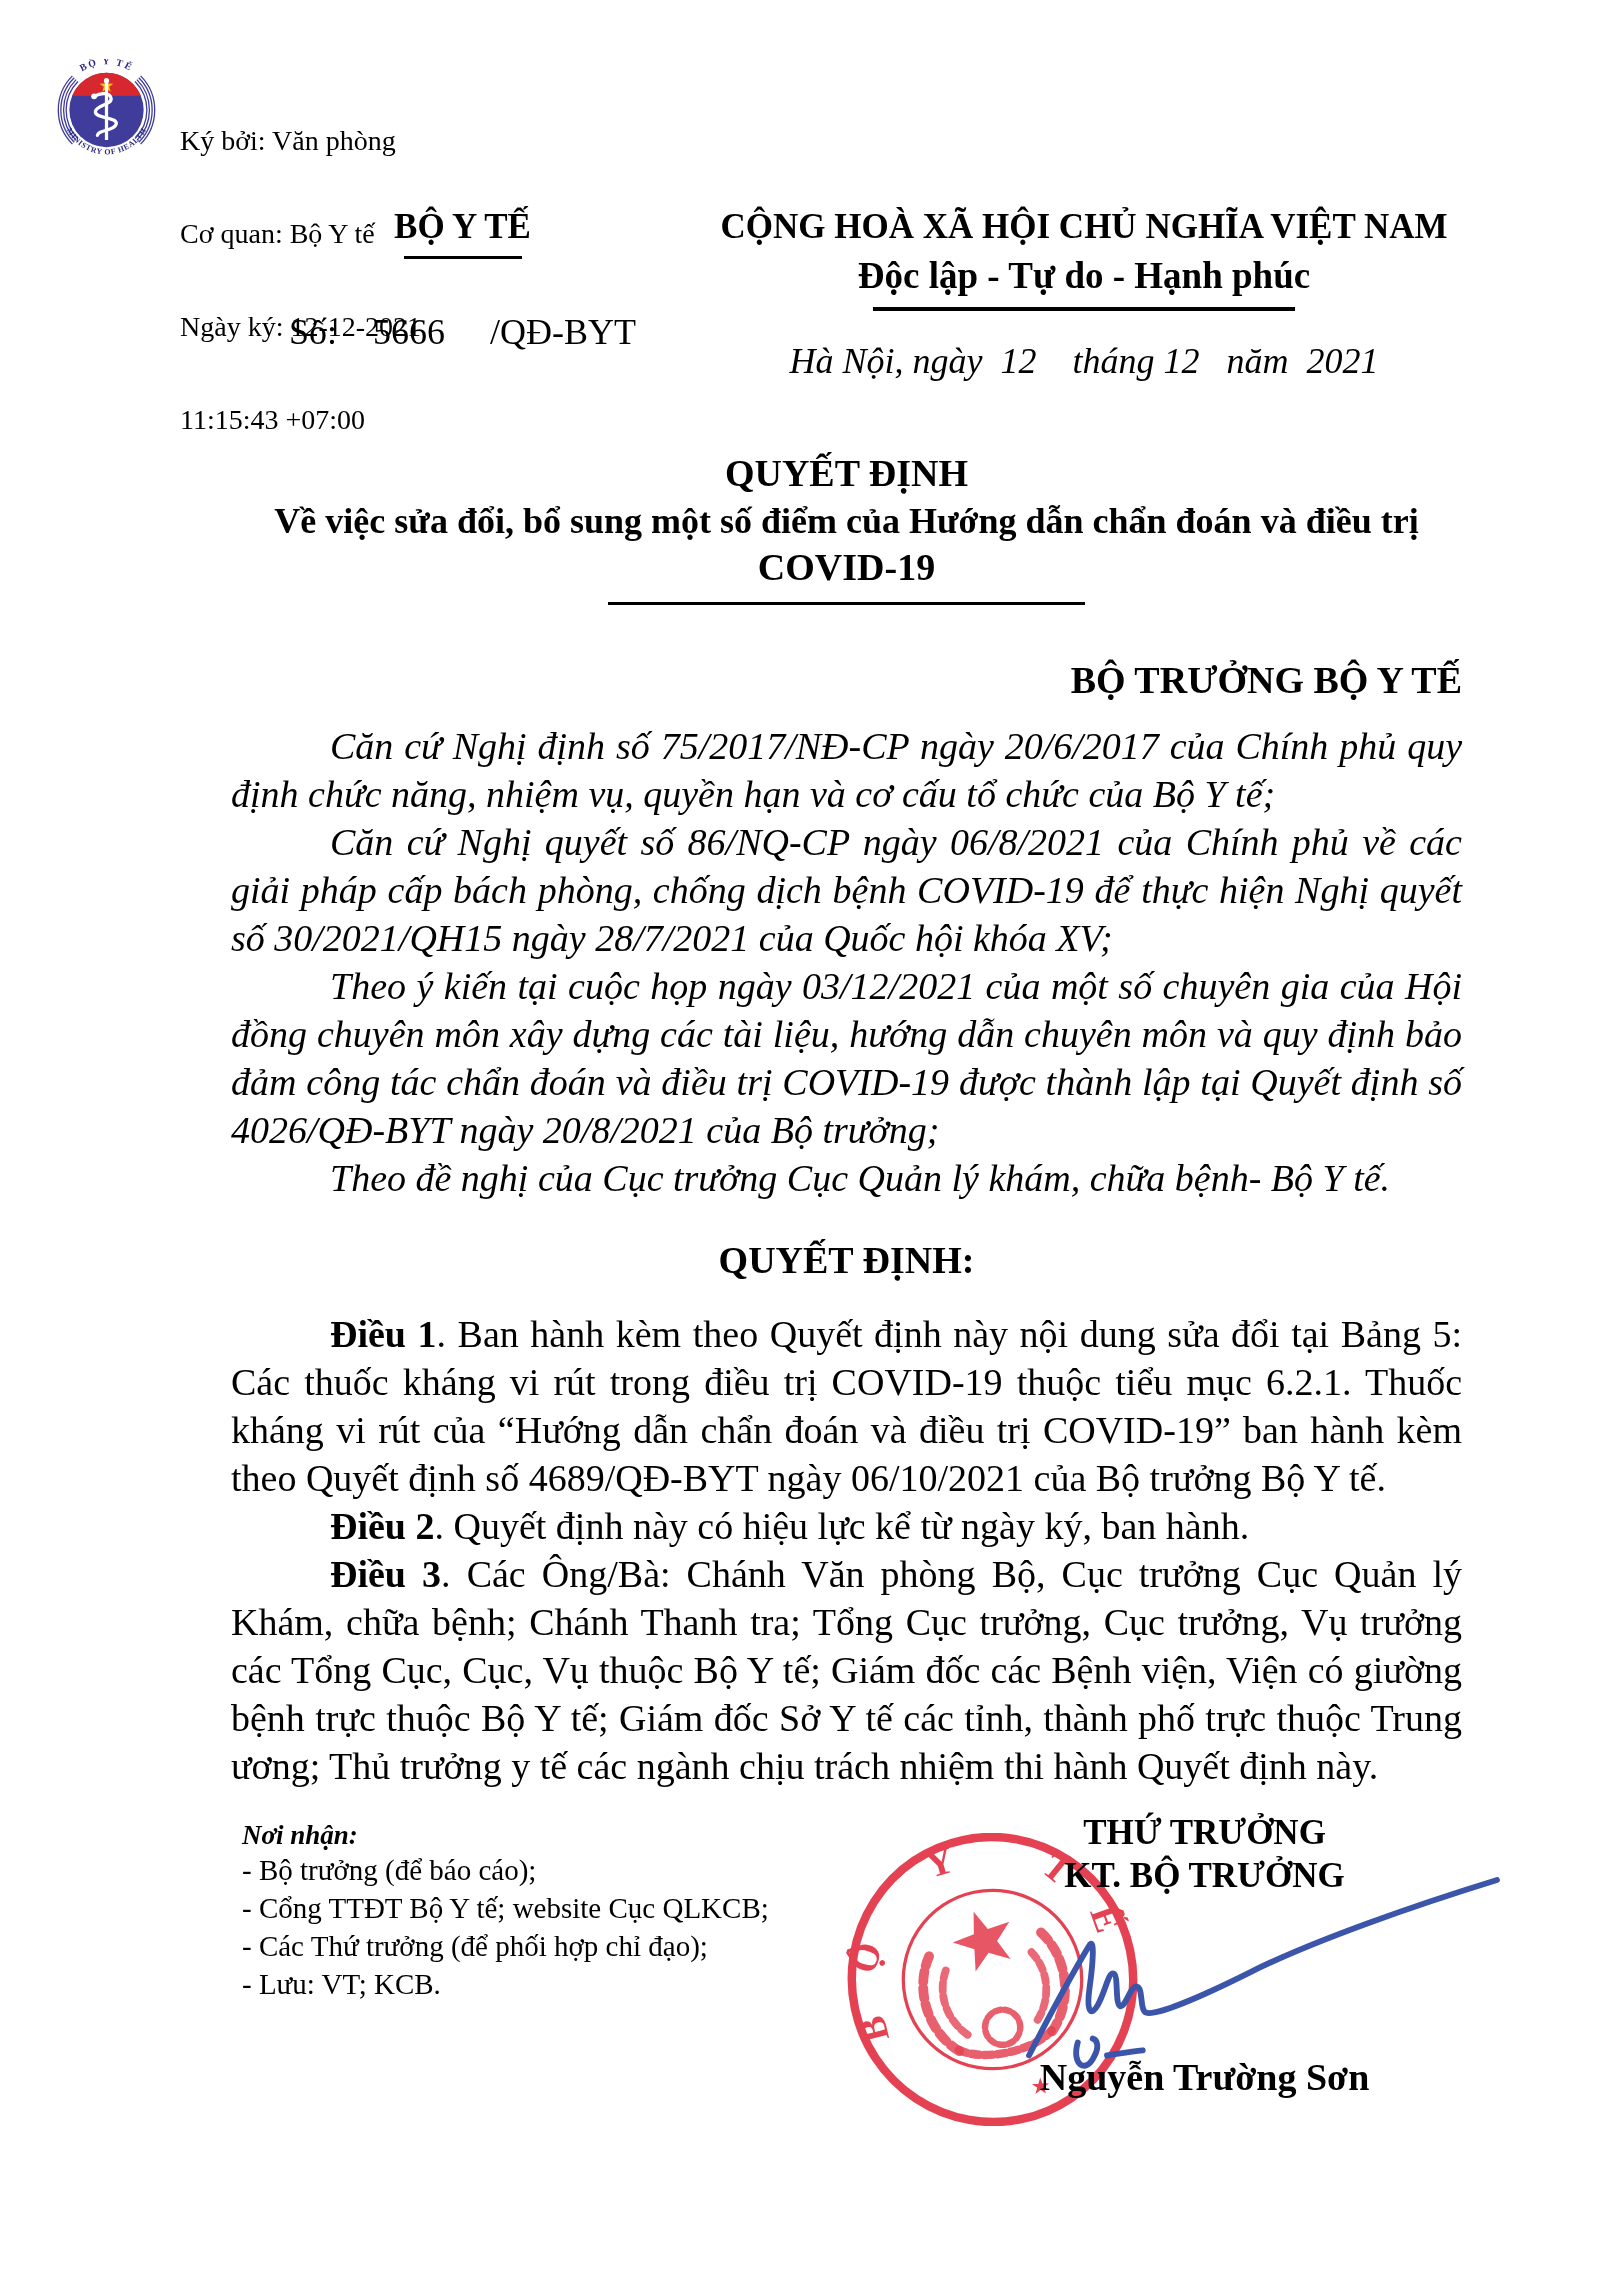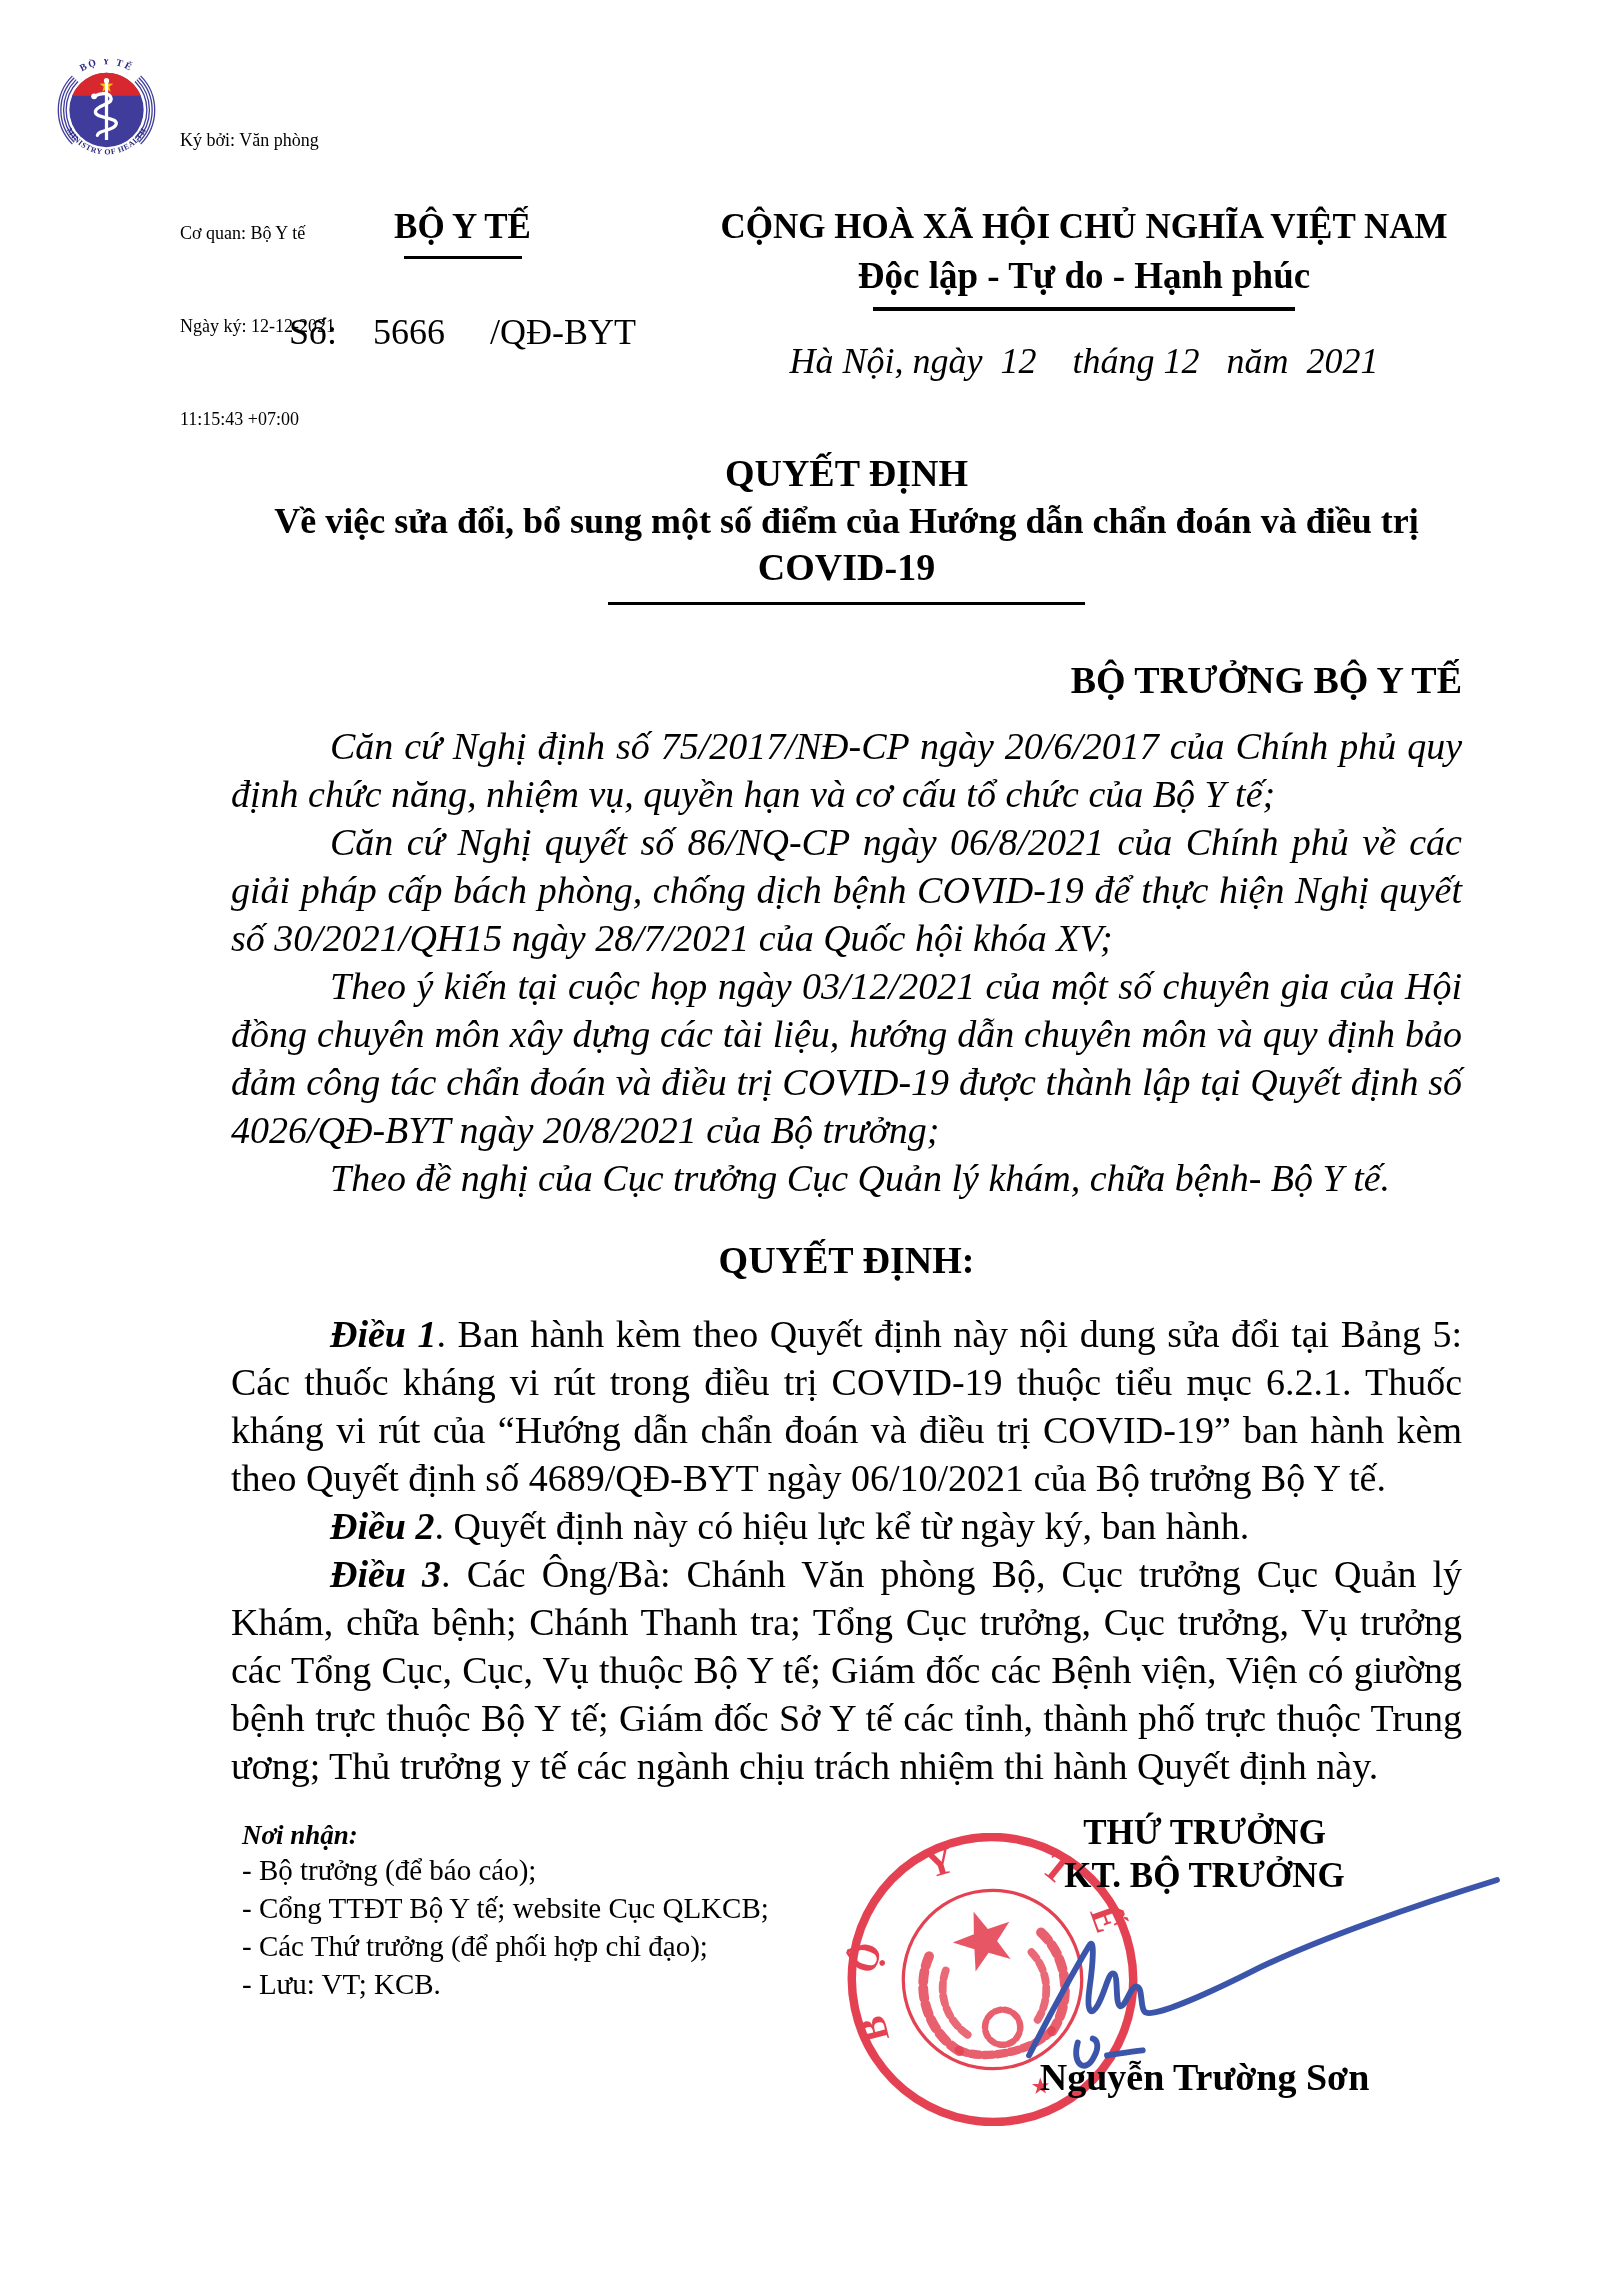--- a/index.html
+++ b/index.html
@@ -2,21 +2,21 @@
 <html style="font-size:10.4px"><head>
 <meta charset="utf-8">
 <style>
   html,body{margin:0;padding:0;background:#9a9a9a;}
   .page{
     position:relative;width:1616px;height:2284px;background:#ffffff;
     font-family:"Liberation Serif","DejaVu Serif",serif;color:#000;overflow:hidden;
   }
   
   .cert-logo{position:absolute;left:55px;top:59px;}
-  .cert-text{position:absolute;left:180px;top:63px;font-size:18px;line-height:31px;white-space:pre;}
+  .cert-text{position:absolute;left:180px;top:63px;font-size:28px;line-height:31px;white-space:pre;}
   
   .col-left{position:absolute;left:280px;top:207px;width:365px;text-align:center;}
   .org{font-size:35px;font-weight:bold;white-space:nowrap;}
   .org-rule{width:118px;height:2.6px;background:#000;margin:9px auto 0;}
   .num-line{margin-top:52px;font-size:36px;white-space:pre;}
   .col-right{position:absolute;left:700px;top:207px;width:768px;text-align:center;}
   .nat1{font-size:35px;font-weight:bold;white-space:nowrap;}
   .nat2{font-size:37px;font-weight:bold;margin-top:6.5px;white-space:nowrap;}
   .nat-rule{width:422px;height:4.6px;background:#000;margin:10.4px auto 0;}
   .date-line{margin-top:29px;font-size:36px;font-style:italic;white-space:pre;}
@@ -25,21 +25,21 @@
   .title1{font-size:38px;font-weight:bold;}
   .title2{font-size:36px;font-weight:bold;margin-top:5.2px;white-space:nowrap;}
   .title3{font-size:38px;font-weight:bold;margin-top:2.6px;}
   .title-rule{width:477px;height:3.3px;background:#000;margin:13px auto 0;}
   
   .main{position:absolute;left:231px;top:656px;width:1231px;font-size:38px;line-height:48px;}
   .h-minister{text-align:right;font-weight:bold;margin:0 0 18px 0;}
   p.para{margin:0;text-indent:99px;text-align:justify;}
   .preamble p.para{font-style:italic;}
   .h-decision{text-align:center;font-weight:bold;margin:34px 0 26px 0;}
-  .art-label{font-weight:bold;font-style:italic;}
+  .art-label{font-weight:bold;}
   
   .recipients{position:absolute;left:242px;top:1820px;z-index:5;}
   .rec-heading{font-size:27px;font-weight:bold;font-style:italic;}
   .rec-item{font-size:29px;line-height:38px;}
   .sign-block{position:absolute;left:944px;top:1811px;width:521px;text-align:center;z-index:4;}
   .sign-title{font-size:35px;font-weight:bold;line-height:43px;white-space:nowrap;}
   .sign-name{position:absolute;left:944px;top:2055px;width:521px;text-align:center;
              font-size:38px;font-weight:bold;z-index:6;white-space:nowrap;}
   .seal{position:absolute;left:846px;top:1833px;z-index:2;}
   .signature{position:absolute;left:996px;top:1841px;z-index:3;}

